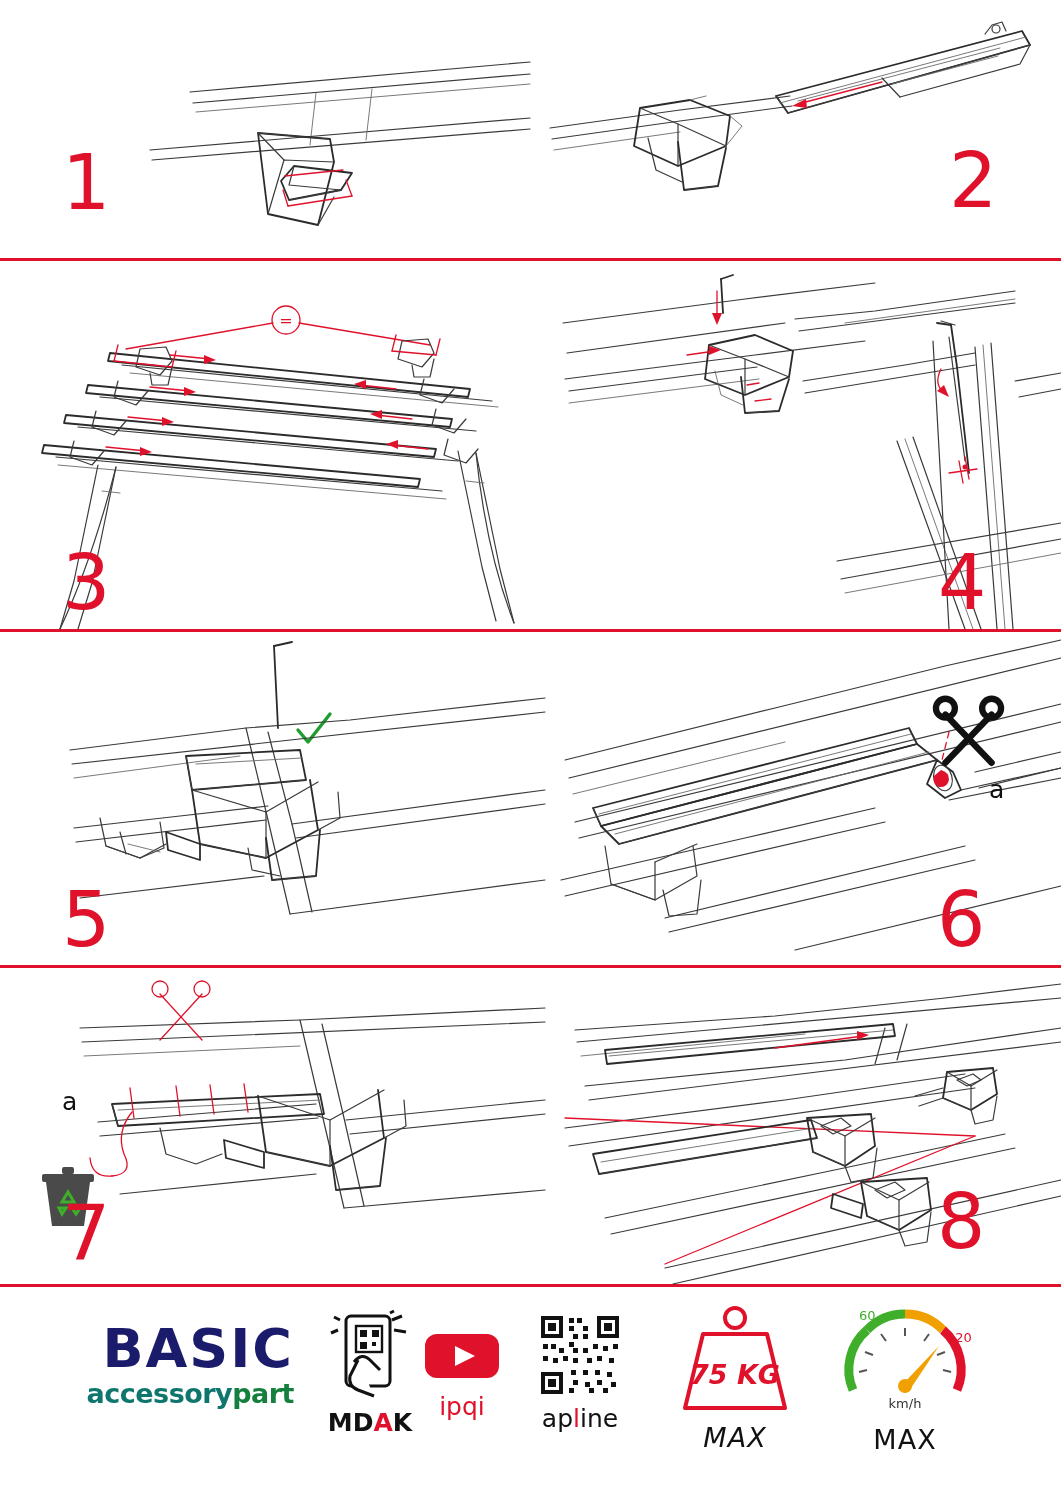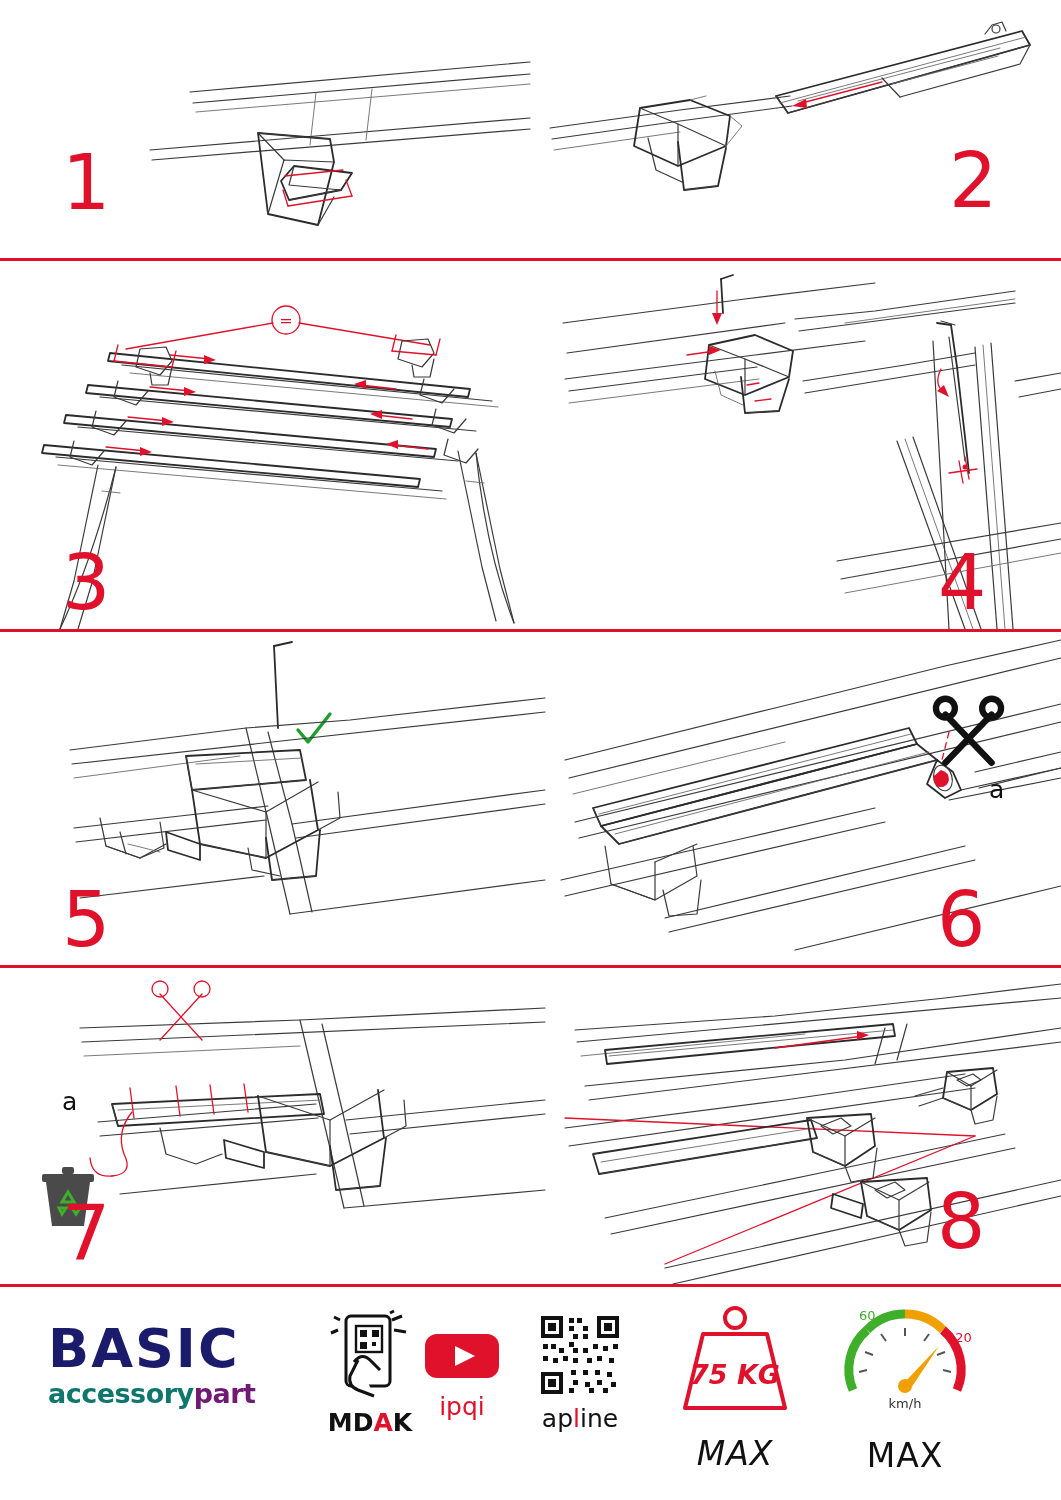--- a/index.html
+++ b/index.html
@@ -14,34 +14,34 @@
   svg{display:block;overflow:visible;}
   .ln{fill:none;stroke:#3a3a3a;stroke-width:1.2;stroke-linecap:round;stroke-linejoin:round;}
   .ln2{fill:none;stroke:#2b2b2b;stroke-width:1.8;stroke-linecap:round;stroke-linejoin:round;}
   .thin{fill:none;stroke:#6a6a6a;stroke-width:0.9;stroke-linecap:round;}
   .red{fill:none;stroke:#e0112b;stroke-width:1.3;stroke-linecap:round;stroke-linejoin:round;}
   .redf{fill:#e0112b;}
   .green{fill:none;stroke:#1f9d2f;stroke-width:3.4;stroke-linecap:round;stroke-linejoin:round;}
 
   
   .footer{position:absolute;left:0;top:1290px;width:1061px;height:210px;}
-  .brandbox{position:absolute;left:48px;top:30px;width:230px;text-align:left;}
+  .brandbox{position:absolute;left:64px;top:30px;width:230px;text-align:right;}
   .brand-basic{font-family:"DejaVu Sans",sans-serif;font-weight:bold;font-size:54px;letter-spacing:2px;color:#1b1b6b;line-height:58px;}
   .brand-accessory{font-family:"DejaVu Sans",sans-serif;font-weight:bold;font-size:27px;color:#1b1b6b;letter-spacing:-0.5px;}
-  .brand-accessory span{color:#701a75;}
+  .brand-accessory span{color:#15803d;}
 
   .logo-cell{position:absolute;text-align:center;}
   .logo-label{font-family:"DejaVu Sans",sans-serif;font-size:25px;letter-spacing:0px;margin-top:8px;}
   .lbl-mdak{color:#111;font-weight:700;}
   .lbl-mdak i{color:#e0112b;font-style:normal;}
   .lbl-ipqi{color:#e0112b;font-weight:400;}
   .lbl-apline{color:#111;}
   .lbl-apline i{color:#e0112b;font-style:normal;}
 
-  .maxlabel{font-family:"DejaVu Sans",sans-serif;font-size:33px;color:#111;text-align:center;margin-top:18px;letter-spacing:1px;}
+  .maxlabel{font-family:"DejaVu Sans",sans-serif;font-size:27px;color:#111;text-align:center;margin-top:6px;letter-spacing:1px;}
   .kgtext{font-family:"DejaVu Sans",sans-serif;font-size:27px;fill:#e0112b;font-weight:bold;}
 </style>
 </head>
 <body>
 
 <div class="sheet">
 
   <div class="hrule" style="top:258px;"></div>
   <div class="hrule" style="top:629px;"></div>
   <div class="hrule" style="top:965px;"></div>

